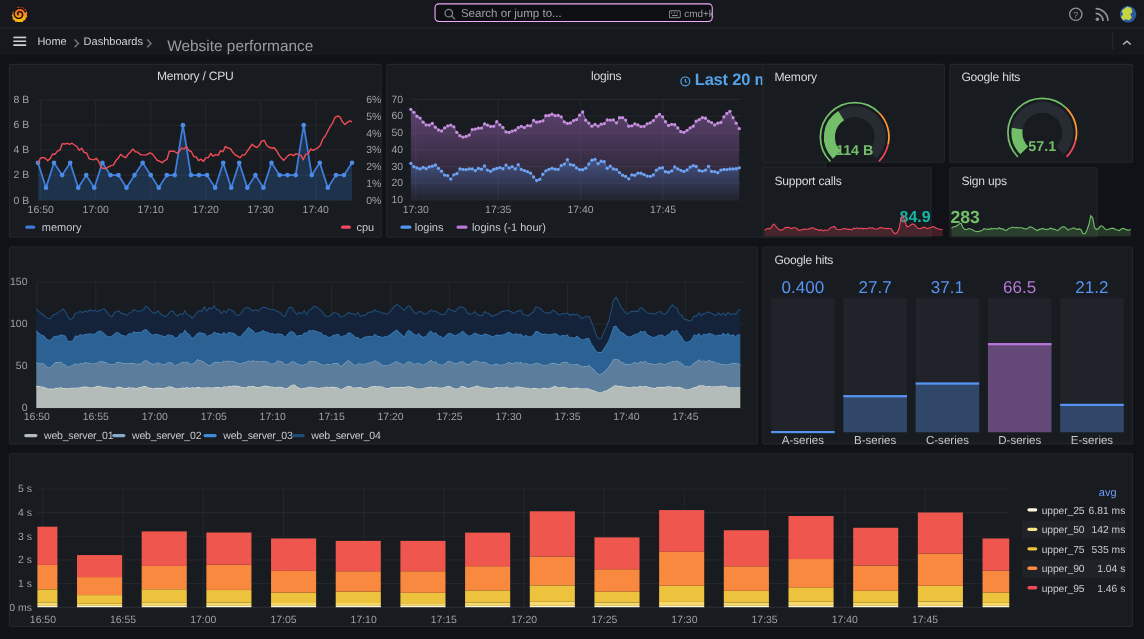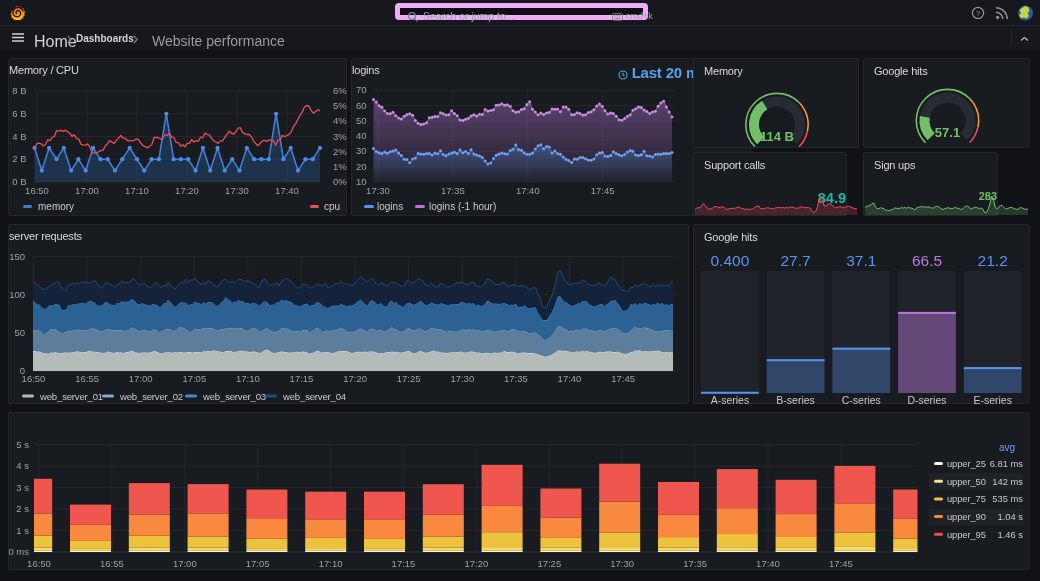--- a/index.html
+++ b/index.html
@@ -1,38 +1,38 @@
 <!DOCTYPE html>
 <html><head><meta charset="utf-8"><style>
 *{margin:0;padding:0;box-sizing:border-box}
 body{width:1040px;height:581px;background:#111217;font-family:"Liberation Sans",sans-serif;overflow:hidden;position:relative}
 .chrome{position:absolute;left:0;top:0;width:1040px;height:50px;background:#17181d}
 .topbar{position:absolute;left:0;top:0;width:1040px;height:26px;border-bottom:1px solid #23252b}
 .crumbbar{position:absolute;left:0;top:0;width:1040px;height:50px}
 .panel{position:absolute;background:#181b1f;border:1px solid #23262b;border-radius:2px}
-.ptitle{position:absolute;top:4.5px;width:100%;color:#D8D9DA;font-size:11px;font-weight:500;letter-spacing:-0.2px}
+.ptitle{position:absolute;top:4.5px;width:100%;text-align:center;color:#D8D9DA;font-size:11px;font-weight:500;letter-spacing:-0.2px}
 .ltitle{position:absolute;top:5.5px;left:10px;color:#D8D9DA;font-size:11px;font-weight:500;letter-spacing:-0.2px}
 svg text{font-family:"Liberation Sans",sans-serif}
 div>svg{display:block}
 </style></head><body>
 <div class="chrome">
   <div class="topbar">
     <div style="position:absolute;left:10px;top:5px">
         <svg width="15" height="15" viewBox="0 0 24 24">
           <defs>
             <linearGradient id="gl" x1="0" y1="0" x2="0" y2="1">
               <stop offset="0" stop-color="#F2542C"></stop>
               <stop offset="1" stop-color="#FBCA0A"></stop>
             </linearGradient>
           </defs>
           <path d="M12 1.8l2.5 1.5 2.8-.6 1.7 2.3 2.9.7.2 2.9 2 2.1-1.2 2.7.9 2.8-2.3 1.8-.4 2.9-2.8.9-1.5 2.5-2.9-.4-2.5 1.5-2.3-1.8-2.9.1-1.3-2.6-2.7-1.1.4-2.9-1.7-2.4 1.6-2.4-.2-2.9 2.7-1.2 1.1-2.7 2.9-.2L9.2 2z" fill="url(#gl)"></path>
           <path d="M21.0 9.3 L20.3 8.0 L19.3 6.8 L18.2 5.8 L17.0 5.0 L15.6 4.4 L14.3 4.1 L12.8 4.0 L11.5 4.1 L10.1 4.4 L8.9 4.9 L7.8 5.6 L6.8 6.5 L6.0 7.5 L5.3 8.6 L4.9 9.7 L4.7 10.9 L4.6 12.1 L4.8 13.3 L5.1 14.4 L5.6 15.4 L6.3 16.4 L7.0 17.1 L7.9 17.8 L8.8 18.3 L9.8 18.6 L10.8 18.7 L11.8 18.7 L12.8 18.5 L13.7 18.2 L14.5 17.7 L15.2 17.2 L15.8 16.5 L16.3 15.8 L16.6 15.0 L16.8 14.2 L16.9 13.4 L16.8 12.6 L16.6 11.8 L16.3 11.1 L15.9 10.5 L15.4 10.0 L14.9 9.6 L14.3 9.3 L13.7 9.1 L13.0 9.0 L12.4 9.0 L11.9 9.1 L11.3 9.3 L10.9 9.6 L10.5 9.9 L10.1 10.3 L9.9 10.7 L9.7 11.1 L9.6 11.6 L9.6 12.0 L9.7 12.4 L9.8 12.8 L10.0 13.1 L10.2 13.3 L10.5 13.6" fill="none" stroke="#1a1205" stroke-width="2.1" stroke-linecap="round"></path>
         </svg>
       </div>
-    <div style="position:absolute;left:395px;top:2.5px;width:253px;height:17.5px;background:#0e0f13;border:5px solid #f0abfc;border-radius:4px">
+    <div style="position:absolute;left:395px;top:2.5px;width:253px;height:17.5px;background:#0e0f13;border:1px solid #f0abfc;border-radius:4px">
       <div style="position:absolute;left:7px;top:3px">
           <svg width="12" height="12" viewBox="0 0 12 12">
             <circle cx="5" cy="5" r="3.4" fill="none" stroke="#7B8087" stroke-width="1.2"></circle>
             <line x1="7.6" y1="7.6" x2="10.6" y2="10.6" stroke="#7B8087" stroke-width="1.2"></line>
           </svg>
         </div>
       <div style="position:absolute;left:23px;top:2.5px;color:#9aa0a8;font-size:10.5px">Search or jump to...</div>
       <div style="position:absolute;left:212px;top:5px">
           <svg width="11" height="8" viewBox="0 0 13 9">
             <rect x="0.6" y="0.6" width="11.8" height="7.6" rx="1.4" fill="none" stroke="#878C93" stroke-width="1.1"></rect>
@@ -59,25 +59,25 @@
       </div>
   </div>
   <div class="crumbbar">
     <svg style="position:absolute;left:12px;top:33px" width="12" height="9" viewBox="0 0 12 9">
         <g stroke="#D0D1D5" stroke-width="1.5">
           <line x1="0" y1="1" x2="12" y2="1"></line>
           <line x1="0" y1="4.5" x2="12" y2="4.5"></line>
           <line x1="0" y1="8" x2="12" y2="8"></line>
         </g>
       </svg>
-    <div style="position:absolute;left:34px;top:33px;color:#D2D3D7;font-size:16px;font-weight:500">Home</div>
+    <div style="position:absolute;left:34px;top:33px;color:#D2D3D7;font-size:10px;font-weight:500">Home</div>
     <svg style="position:absolute;left:66px;top:35px" width="7" height="9" viewBox="0 0 7 9">
         <path d="M1.8 1l3.5 3.5-3.5 3.5" fill="none" stroke="#75797e" stroke-width="1.3"></path>
       </svg>
-    <div style="position:absolute;left:76px;top:33px;color:#D2D3D7;font-size:10px;font-weight:700">Dashboards</div>
+    <div style="position:absolute;left:76px;top:33px;color:#D2D3D7;font-size:10px;font-weight:400">Dashboards</div>
     <svg style="position:absolute;left:132px;top:35px" width="7" height="9" viewBox="0 0 7 9">
         <path d="M1.8 1l3.5 3.5-3.5 3.5" fill="none" stroke="#75797e" stroke-width="1.3"></path>
       </svg>
     <div style="position:absolute;left:152px;top:33px;color:#989da4;font-size:14px">Website performance</div>
     <div style="position:absolute;left:1011px;top:30px;width:1px;height:15px;background:#252a28"></div>
     <svg style="position:absolute;left:1020px;top:36px" width="9" height="6" viewBox="0 0 9 6">
         <path d="M1 4.5l3.5-3L8 4.5" fill="none" stroke="#B6B9BD" stroke-width="1.3"></path>
       </svg>
   </div>
 </div>
@@ -462,30 +462,29 @@
   <div style="position:absolute;left:0;width:100%;top:37px;text-align:right;color:#14b8a6;font-size:14.5px;font-weight:bold">84.9</div>
   <div style="position:absolute;left:0;bottom:0">
       <svg width="164" height="21">
         <path d="M1 15.4L2.7 14.2L4.4 13.7L6.2 13.9L7.9 11.4L9.6 9.6L11.3 11.7L13.1 13.9L14.8 15L16.5 15.2L18.2 14.3L20 12.8L21.7 12.6L23.4 12.9L25.1 13.9L26.9 13L28.6 13.1L30.3 13.4L32 15.4L33.7 15.2L35.5 14.7L37.2 14.3L38.9 14.4L40.6 14.3L42.4 13.7L44.1 13.1L45.8 13.2L47.5 14.5L49.3 14.7L51 15.6L52.7 14.7L54.4 15.9L56.1 15.1L57.9 15.5L59.6 14.5L61.3 12.8L63 12.4L64.8 12L66.5 14.5L68.2 14.7L69.9 14.8L71.7 14.1L73.4 13.7L75.1 14L76.8 14.5L78.6 14.4L80.3 14.9L82 13.4L83.7 13.9L85.4 13.1L87.2 14.1L88.9 13.3L90.6 14L92.3 13.5L94.1 14.1L95.8 13.1L97.5 13.3L99.2 13.1L101 14.2L102.7 14.2L104.4 14L106.1 12.7L107.9 13.3L109.6 13.3L111.3 13.9L113 13.5L114.7 13.7L116.5 14.1L118.2 17.4L119.9 18.5L121.6 17.4L123.4 13.5L125.1 5.2L126.8 2L128.5 6.9L130.3 12L132 11.9L133.7 10.7L135.4 9.6L137.1 10.1L138.9 12.1L140.6 13.7L142.3 13.7L144 13.4L145.8 12.5L147.5 13.1L149.2 13.9L150.9 13.1L152.7 12.6L154.4 11.9L156.1 12.8L157.8 13.7L159.6 14.2L161.3 14.7L163 14.8L163 21L1 21Z" fill="rgba(242,73,92,0.22)"></path>
         <path d="M1 15.4L2.7 14.2L4.4 13.7L6.2 13.9L7.9 11.4L9.6 9.6L11.3 11.7L13.1 13.9L14.8 15L16.5 15.2L18.2 14.3L20 12.8L21.7 12.6L23.4 12.9L25.1 13.9L26.9 13L28.6 13.1L30.3 13.4L32 15.4L33.7 15.2L35.5 14.7L37.2 14.3L38.9 14.4L40.6 14.3L42.4 13.7L44.1 13.1L45.8 13.2L47.5 14.5L49.3 14.7L51 15.6L52.7 14.7L54.4 15.9L56.1 15.1L57.9 15.5L59.6 14.5L61.3 12.8L63 12.4L64.8 12L66.5 14.5L68.2 14.7L69.9 14.8L71.7 14.1L73.4 13.7L75.1 14L76.8 14.5L78.6 14.4L80.3 14.9L82 13.4L83.7 13.9L85.4 13.1L87.2 14.1L88.9 13.3L90.6 14L92.3 13.5L94.1 14.1L95.8 13.1L97.5 13.3L99.2 13.1L101 14.2L102.7 14.2L104.4 14L106.1 12.7L107.9 13.3L109.6 13.3L111.3 13.9L113 13.5L114.7 13.7L116.5 14.1L118.2 17.4L119.9 18.5L121.6 17.4L123.4 13.5L125.1 5.2L126.8 2L128.5 6.9L130.3 12L132 11.9L133.7 10.7L135.4 9.6L137.1 10.1L138.9 12.1L140.6 13.7L142.3 13.7L144 13.4L145.8 12.5L147.5 13.1L149.2 13.9L150.9 13.1L152.7 12.6L154.4 11.9L156.1 12.8L157.8 13.7L159.6 14.2L161.3 14.7L163 14.8" fill="none" stroke="#F2495C" stroke-width="1"></path>
       </svg>
     </div>
 </div>
 <div class="panel" style="left:863px;top:152px;width:135px;height:64px">
   <div class="ltitle">Sign ups</div>
-  <div style="position:absolute;left:0;width:100%;top:37px;text-align:right;color:#73BF69;font-size:11px;font-weight:bold">283</div>
+  <div style="position:absolute;left:0;width:100%;top:37px;text-align:left;color:#73BF69;font-size:16px;font-weight:bold">283</div>
   <div style="position:absolute;left:0;bottom:0">
       <svg width="165" height="21">
         <path d="M1 13.7L2.7 12.1L4.5 12L6.2 11.1L7.9 9.7L9.7 9L11.4 12.9L13.1 14.5L14.9 14.6L16.6 13.7L18.3 14.2L20.1 14.9L21.8 16.1L23.5 16.5L25.3 16.6L27 15.9L28.7 15.6L30.5 13.9L32.2 14.4L33.9 14.3L35.7 14.5L37.4 13.6L39.1 14.1L40.9 13.5L42.6 14.3L44.4 13L46.1 14.1L47.8 14L49.6 15.4L51.3 15.3L53 13.7L54.8 13.3L56.5 12.4L58.2 13L60 12.8L61.7 13.1L63.4 13L65.2 13L66.9 13.9L68.6 14.1L70.4 13.7L72.1 12.2L73.8 12.6L75.6 13.4L77.3 14.7L79 15.6L80.8 14.5L82.5 14.1L84.2 13.6L86 14.6L87.7 14.5L89.4 14.4L91.2 13.2L92.9 14.3L94.6 14.3L96.4 15.3L98.1 15.3L99.8 13.6L101.6 12.3L103.3 12.1L105 13.2L106.8 15.2L108.5 14.1L110.2 13.9L112 13.1L113.7 14L115.4 14.5L117.2 14.1L118.9 15.1L120.6 18.5L122.4 18.5L124.1 15.3L125.9 10.1L127.6 2L129.3 4L131.1 13L132.8 14.7L134.5 13.9L136.3 11.5L138 11.4L139.7 13.1L141.5 14.9L143.2 14.7L144.9 14L146.7 13.5L148.4 13.6L150.1 14.7L151.9 15.1L153.6 15.6L155.3 14.2L157.1 13.5L158.8 14.3L160.5 15L162.3 15.3L164 14.7L164 21L1 21Z" fill="rgba(115,191,105,0.22)"></path>
         <path d="M1 13.7L2.7 12.1L4.5 12L6.2 11.1L7.9 9.7L9.7 9L11.4 12.9L13.1 14.5L14.9 14.6L16.6 13.7L18.3 14.2L20.1 14.9L21.8 16.1L23.5 16.5L25.3 16.6L27 15.9L28.7 15.6L30.5 13.9L32.2 14.4L33.9 14.3L35.7 14.5L37.4 13.6L39.1 14.1L40.9 13.5L42.6 14.3L44.4 13L46.1 14.1L47.8 14L49.6 15.4L51.3 15.3L53 13.7L54.8 13.3L56.5 12.4L58.2 13L60 12.8L61.7 13.1L63.4 13L65.2 13L66.9 13.9L68.6 14.1L70.4 13.7L72.1 12.2L73.8 12.6L75.6 13.4L77.3 14.7L79 15.6L80.8 14.5L82.5 14.1L84.2 13.6L86 14.6L87.7 14.5L89.4 14.4L91.2 13.2L92.9 14.3L94.6 14.3L96.4 15.3L98.1 15.3L99.8 13.6L101.6 12.3L103.3 12.1L105 13.2L106.8 15.2L108.5 14.1L110.2 13.9L112 13.1L113.7 14L115.4 14.5L117.2 14.1L118.9 15.1L120.6 18.5L122.4 18.5L124.1 15.3L125.9 10.1L127.6 2L129.3 4L131.1 13L132.8 14.7L134.5 13.9L136.3 11.5L138 11.4L139.7 13.1L141.5 14.9L143.2 14.7L144.9 14L146.7 13.5L148.4 13.6L150.1 14.7L151.9 15.1L153.6 15.6L155.3 14.2L157.1 13.5L158.8 14.3L160.5 15L162.3 15.3L164 14.7" fill="none" stroke="#73BF69" stroke-width="1"></path>
       </svg>
     </div>
 </div>
 <div class="panel" style="left:8px;top:224px;width:681px;height:180px">
-  <div class="ptitle">server requests</div>
   <div style="position:absolute;left:0;top:0">
       <svg width="681" height="180">
         <line x1="24" y1="146" x2="667" y2="146" stroke="#24262c"></line>
         <line x1="24" y1="107.8" x2="667" y2="107.8" stroke="#24262c"></line>
         <line x1="24" y1="69.7" x2="667" y2="69.7" stroke="#24262c"></line>
         <line x1="24" y1="31.5" x2="667" y2="31.5" stroke="#24262c"></line>
         <line x1="24.5" y1="31.5" x2="24.5" y2="146" stroke="#24262c"></line>
         <line x1="78.1" y1="31.5" x2="78.1" y2="146" stroke="#24262c"></line>
         <line x1="131.7" y1="31.5" x2="131.7" y2="146" stroke="#24262c"></line>
         <line x1="185.3" y1="31.5" x2="185.3" y2="146" stroke="#24262c"></line>

